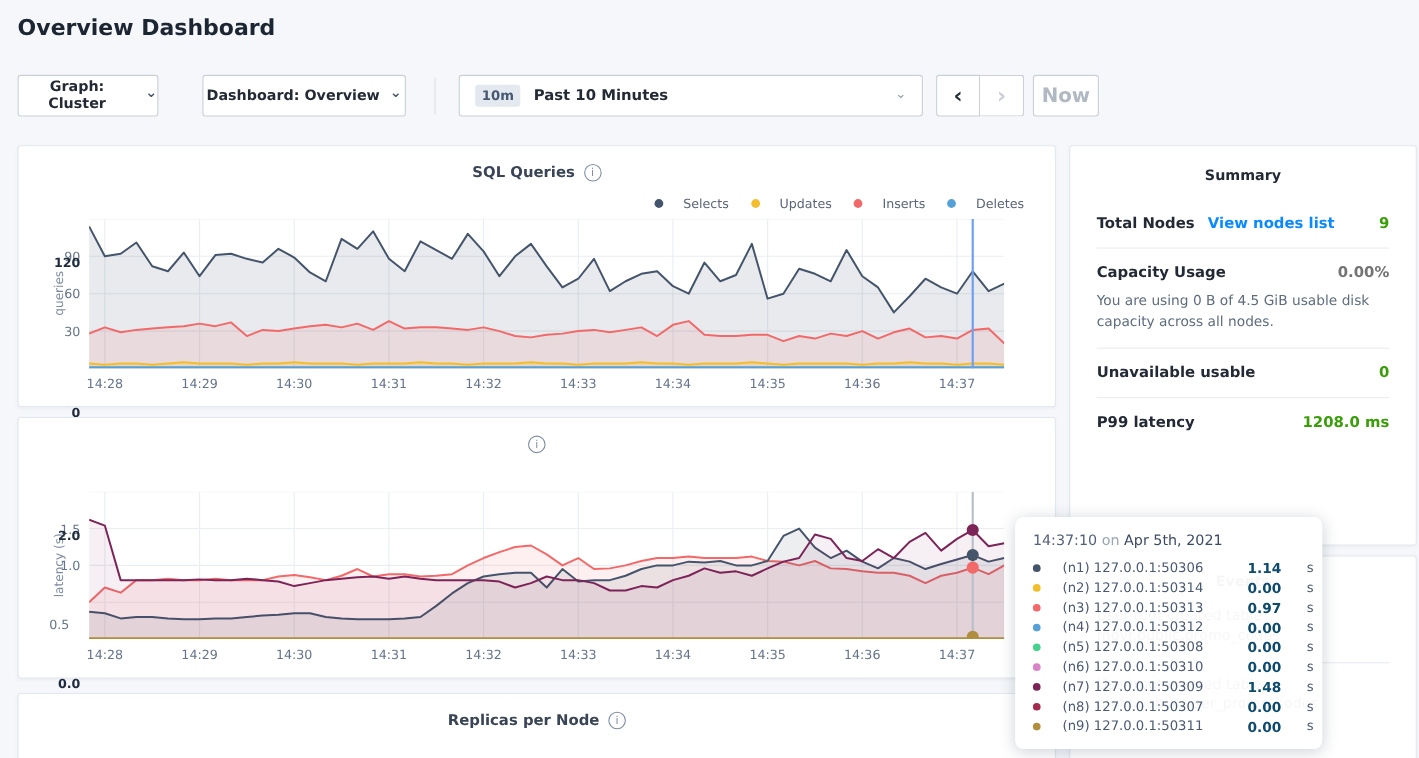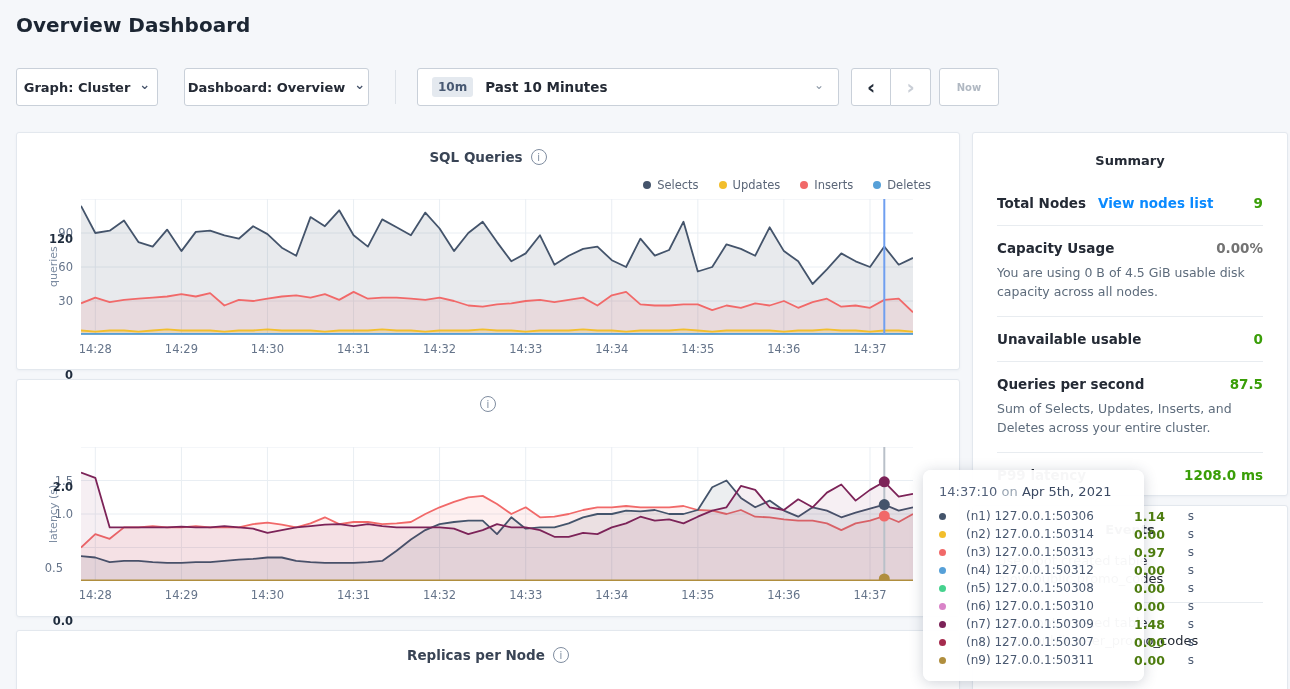--- a/index.html
+++ b/index.html
@@ -8,34 +8,34 @@
     font-family:"DejaVu Sans","Liberation Sans",sans-serif;
     background:#f5f7fa; color:#242a35; overflow:hidden; position:relative;
   }
   .page-title { position:absolute; left:16px; top:13px; font-size:20px; font-weight:600; color:#1c2633; }
 
   
   .btn { background:#fff; border:1px solid #c9d0d9; border-radius:3px; cursor:pointer;
          font-family:inherit; display:flex; align-items:center; }
   .dd { position:absolute; top:68px; height:38px; justify-content:center; gap:9px;
         font-size:13px; font-weight:700; color:#242a35; }
-  .dd-graph { left:16px; width:142px; }
+  .dd-graph { left:16px; width:128px; }
   .dd-dash  { left:184px; width:185px; }
   .chev { color:#46536a; font-size:13px; line-height:8px; position:relative; top:-2px; }
   .vdiv { position:absolute; left:395px; top:70px; height:34px; width:1px; background:#dde2e8; }
   .timepicker { position:absolute; left:417px; top:68px; width:422px; height:38px; padding:0 14px; gap:12px; }
   .time-badge { background:#e4e9ef; border-radius:3px; padding:3px 6px; font-size:12px; font-weight:700; color:#475872; }
   .time-label { font-size:13.5px; font-weight:700; color:#242a35; flex:1; text-align:left; }
   .time-chev { color:#8b97a6; font-size:12px; line-height:8px; position:relative; top:-2px; }
   .pager { position:absolute; left:851px; top:68px; display:flex; }
   .pager .btn { width:40px; height:38px; justify-content:center; font-size:20px; font-weight:700; }
   .pager .prev { border-radius:3px 0 0 3px; color:#242d3a; }
   .pager .next { border-radius:0 3px 3px 0; border-left:none; color:#c9ced6; }
   .now-btn { position:absolute; left:939px; top:68px; width:60px; height:38px; justify-content:center;
-             font-size:10px; font-weight:700; color:#b0b8c2; }
+             font-size:18px; font-weight:700; color:#b0b8c2; }
 
   
   .panel { position:absolute; background:#fff; border:1px solid #e3e8ee; border-radius:3px;
            box-shadow:0 1px 3px rgba(56,76,108,0.05); }
   .p-sql      { left:16px;  top:132px; width:944px; height:238px; }
   .p-latency  { left:16px;  top:379px; width:944px; height:238px; }
   .p-replicas { left:16px;  top:630px; width:944px; height:200px; }
   .p-summary  { left:972px; top:132px; width:316px; height:364px; }
   .p-events   { left:972px; top:505px; width:316px; height:260px; }
 
@@ -46,21 +46,21 @@
                cursor:pointer; font-style:normal; }
 
   .plot { position:absolute; }
   .p-sql .plot     { left:64px; top:66px; width:832px; height:136px; }
   .p-latency .plot { left:64px; top:67px; width:832px; height:134px; }
   .ylab { position:absolute; left:30px; writing-mode:vertical-rl; transform:rotate(180deg);
           font-size:11px; color:#7b8ba1; text-align:center; }
   .p-sql .ylab     { top:66px; height:136px; }
   .p-latency .ylab { top:67px; height:134px; }
   .legend { position:absolute; right:28px; top:45px; display:flex; gap:20px; }
-  .legend-item { display:flex; align-items:center; gap:6px; font-size:11.5px; color:#5b6678; cursor:pointer; }
+  .legend-item { display:flex; align-items:center; gap:18px; font-size:11.5px; color:#5b6678; cursor:pointer; }
   .ldot { width:8px; height:8px; border-radius:50%; display:inline-block; }
   .ytick { position:absolute; width:42px; text-align:right; font-size:11.5px; color:#65748a; }
   .xtick { position:absolute; transform:translateX(-50%); font-size:11.5px; color:#65748a; }
   .tick-strong { color:#1f2c3d; font-weight:700;margin-top:40px; }
 
   
   .sum-header { text-align:center; padding:20px 0 13px; font-size:13px; font-weight:700; color:#242a35; }
   .srow { margin:0 24px; padding:14px 0; border-top:1px solid #e8ecf0; }
   .srow:first-child { border-top:none; }
   .srow-line { display:flex; align-items:baseline; }
@@ -70,30 +70,30 @@
   .srow-desc { margin-top:7px; font-size:12.5px; line-height:1.55; color:#5e6c7c; }
 
   
   .ev-header { text-align:center; padding:16px 0 10px; font-size:13px; font-weight:700; color:#242a35; }
   .ev-item { margin:0 24px; padding:12px 0 14px; border-top:1px solid #e8ecf0; font-size:13px;
              line-height:1.25; color:#242a35; }
   .ev-item:first-of-type { border-top:none; padding-top:6px; }
   .ev-line2 { margin-top:2px; }
 
   
-  .tooltip { position:absolute; left:923px; top:470px; width:221px; z-index:20;
+  .tooltip { position:absolute; left:923px; top:470px; width:279px; z-index:20;
              background:rgba(255,255,255,0.96); border-radius:8px; padding:14px 16px 12px;
              box-shadow:0 2px 14px rgba(40,55,80,0.22); }
   .tt-title { font-size:13px; color:#53617a; margin-bottom:8px; }
   .tt-on { color:#9aa6b4; }
   .tt-date { color:#3c4a63; }
   .tt-row { display:flex; align-items:center; gap:20px; height:18px; font-size:12px; color:#4a5971; }
   .tt-dot { width:7px; height:7px; border-radius:50%; flex:none; }
   .tt-node { flex:none; width:148px; white-space:nowrap; }
-  .tt-val { font-weight:700; color:#4d7c0f; font-size:12.5px; }
+  .tt-val { font-weight:700; color:#0c4a6e; font-size:12.5px; }
   .tt-unit { color:#4a5971; font-size:12px; margin-left:3px; }
 </style>
 </head>
 <body>
 
 <h1 class="page-title">Overview Dashboard</h1>
 
 <button class="btn dd dd-graph">
   <span>Graph: Cluster</span>
   <span class="chev">⌄</span>
@@ -257,27 +257,20 @@
         <div class="srow-desc">You are using 0 B of 4.5 GiB usable disk capacity across all nodes.</div>
       </div>
       <div class="srow">
         <div class="srow-line">
           <span class="srow-label">Unavailable usable</span>
           <span class="srow-value" style="color: rgb(58, 158, 8);">0</span>
         </div>
       </div>
       <div class="srow">
         <div class="srow-line">
-          <span class="srow-label">Queries per second</span>
-          <span class="srow-value" style="color: rgb(58, 158, 8);">87.5</span>
-        </div>
-        <div class="srow-desc">Sum of Selects, Updates, Inserts, and Deletes across your entire cluster.</div>
-      </div>
-      <div class="srow">
-        <div class="srow-line">
           <span class="srow-label">P99 latency</span>
           <span class="srow-value" style="color: rgb(58, 158, 8);">1208.0 ms</span>
         </div>
       </div>
     </div>
 </aside>
 
 <aside class="panel p-events">
   <div class="ev-header">Events</div>
   <div>

